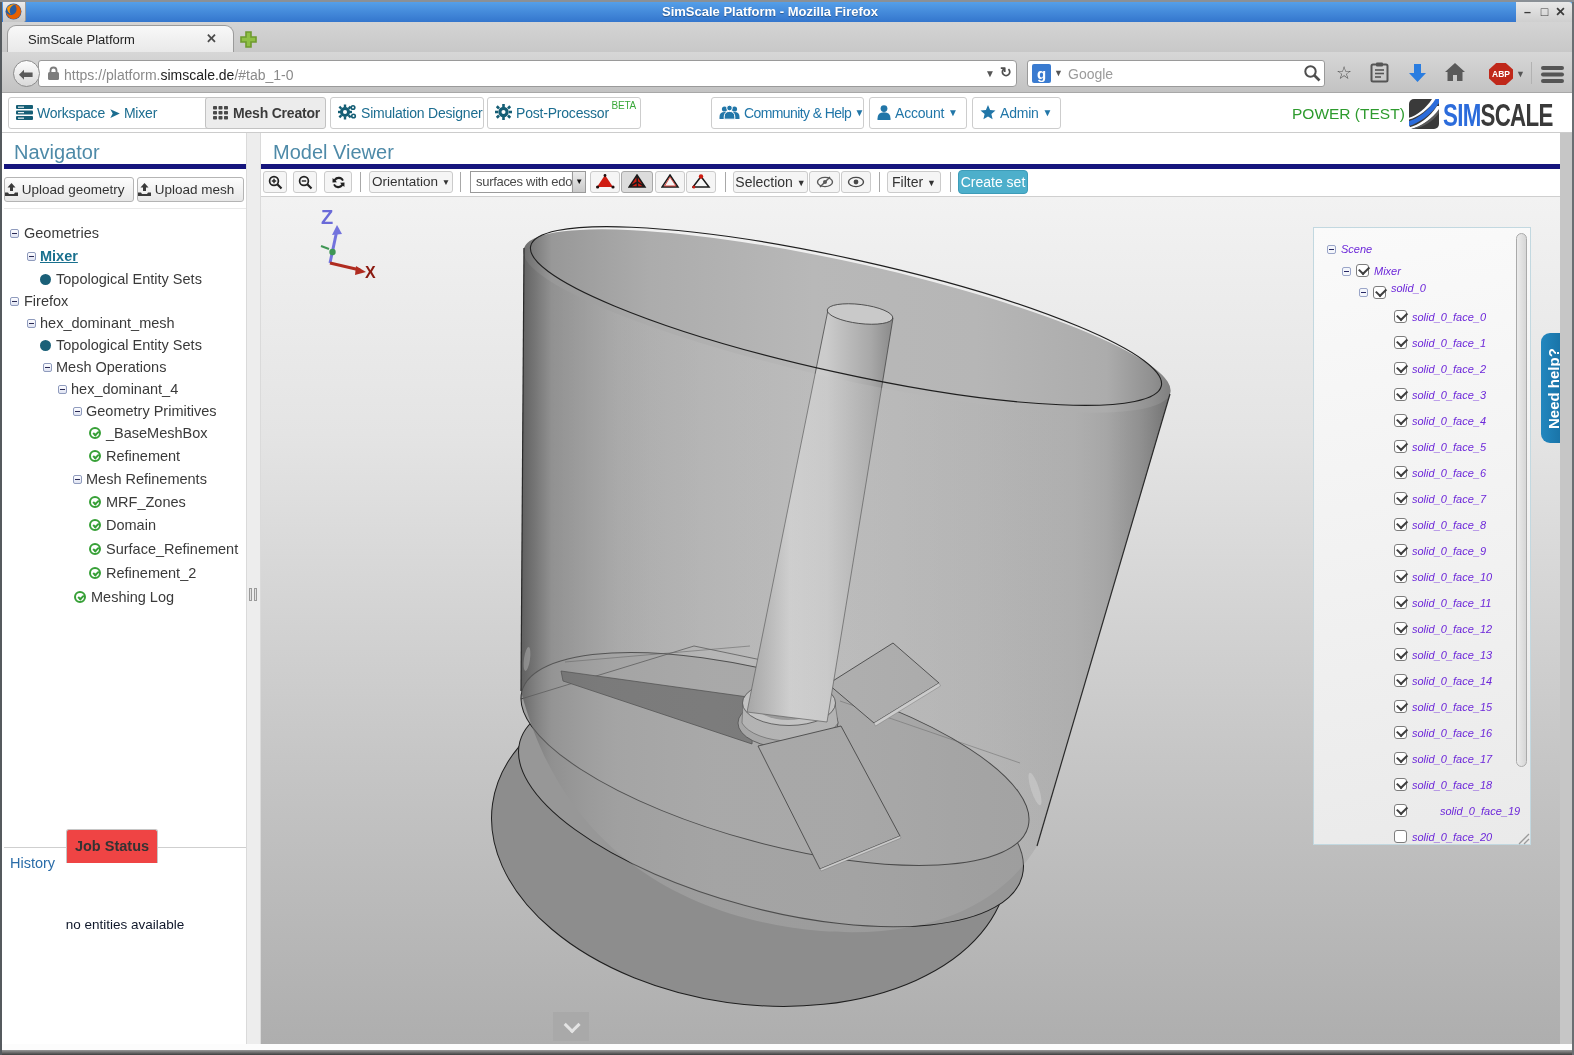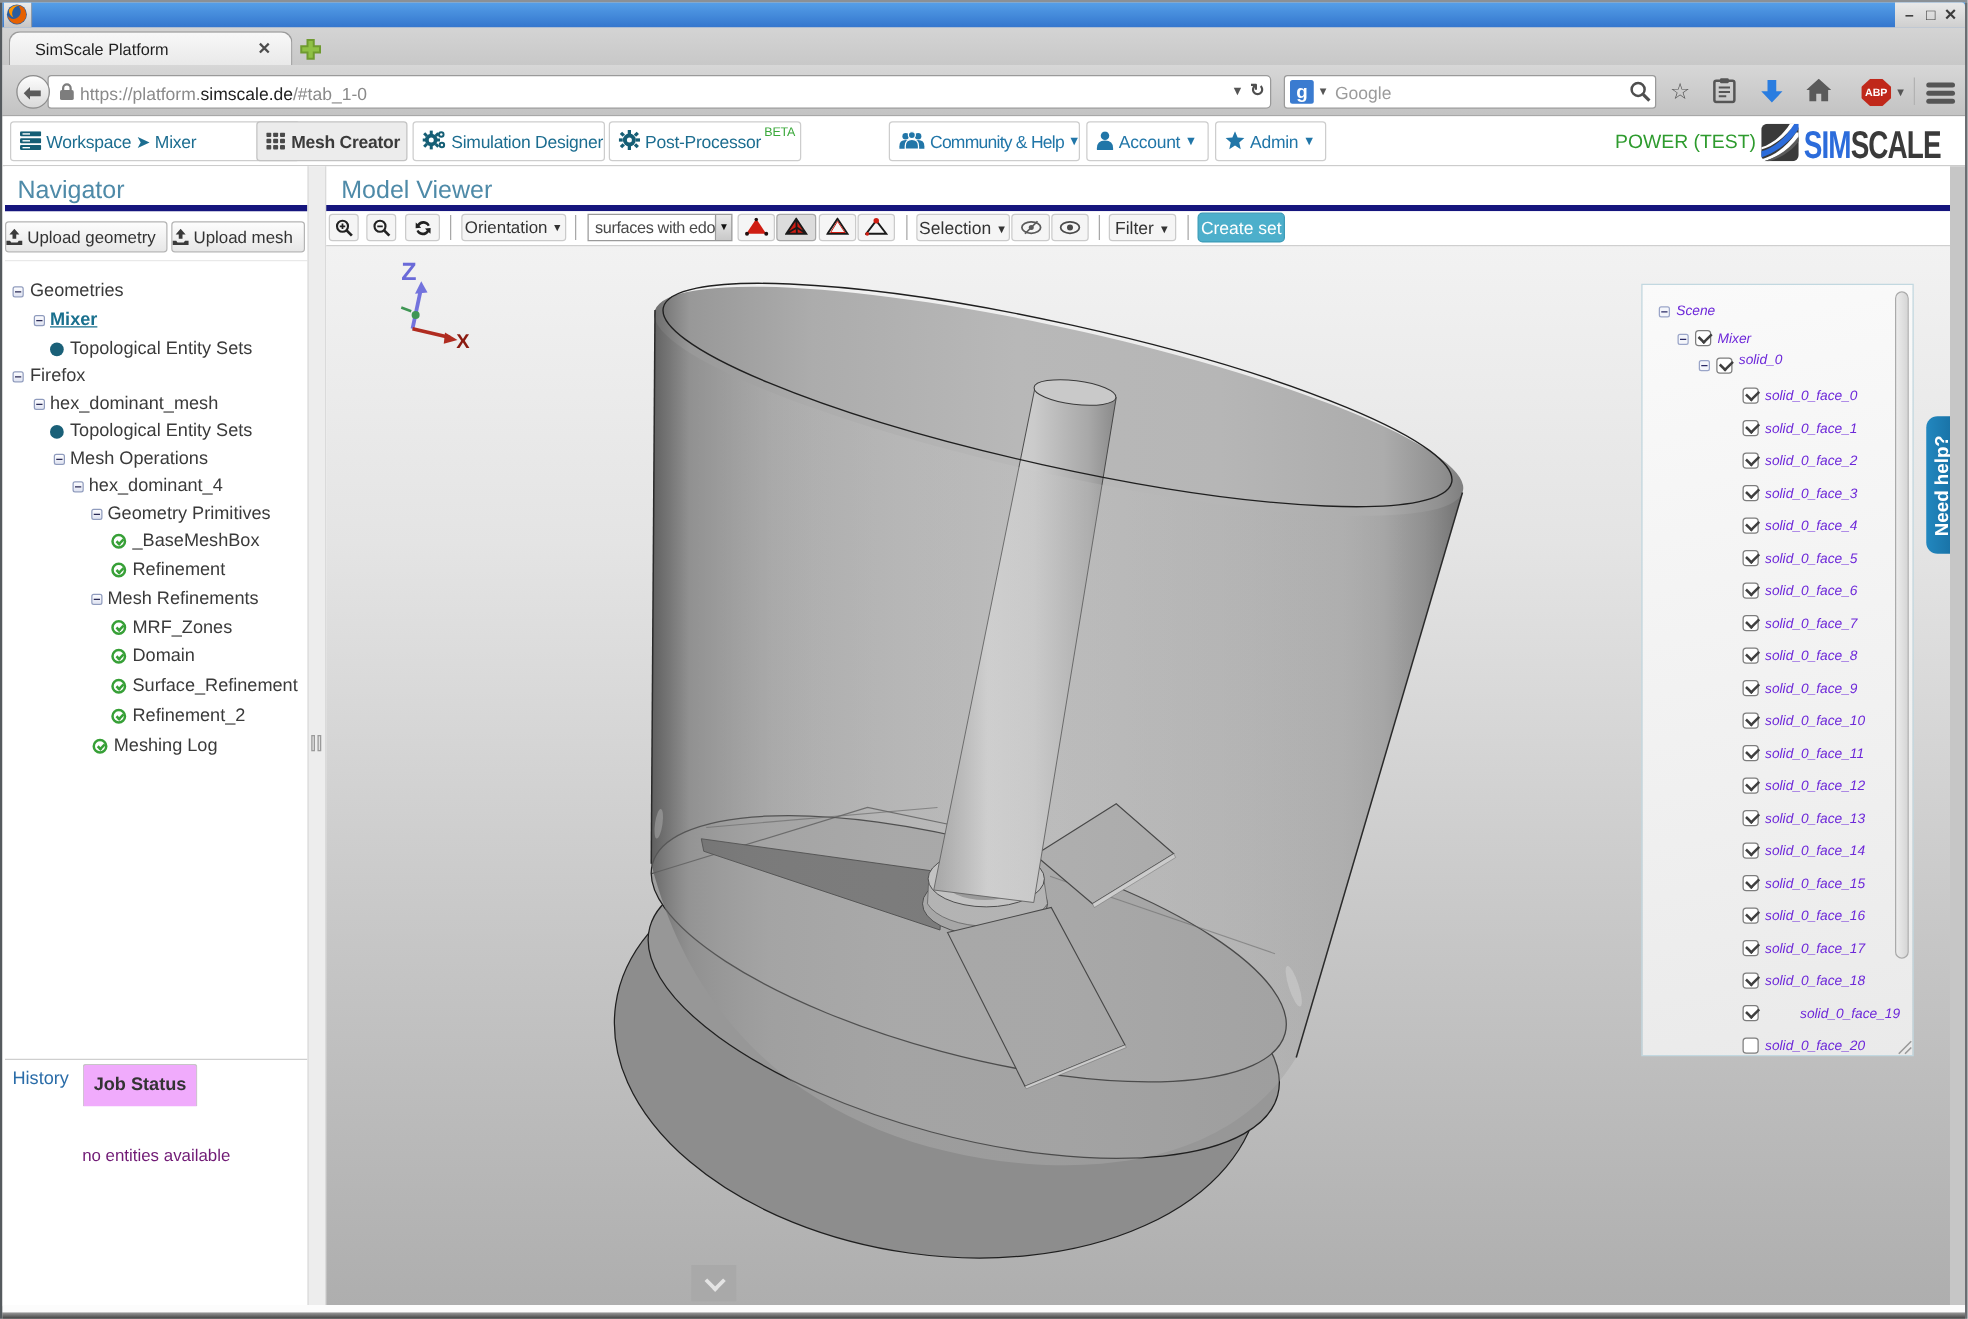--- a/index.html
+++ b/index.html
@@ -68,23 +68,23 @@
 .minus { position:absolute; top:7px; width:9px; height:9px; border:1px solid #8f9bbd; border-radius:2px; background:linear-gradient(#fdfdff,#dfe3f2); }
 .minus:after { content:""; position:absolute; left:1px; top:3px; width:5px; height:1px; background:#2a2a55; }
 .dot { position:absolute; top:6px; width:11px; height:11px; border-radius:50%; background:#1a6078; }
 .chk { position:absolute; top:5px; width:12px; height:12px; border-radius:50%; border:2px solid #37a037; background:#fff; }
 .chk:after { content:""; position:absolute; left:2px; top:2px; width:4px; height:2px; border-left:2px solid #37a037; border-bottom:2px solid #37a037; transform:rotate(-45deg); }
 .mix { font-weight:bold; color:#19708e; text-decoration:underline; }
 
 
 #histline { left:4px; top:847px; width:242px; height:1px; background:#cfcfcf; }
 #histtab { left:10px; top:855px; font-size:14.5px; color:#2a6ca8; }
-#jobtab { left:66px; top:851px; width:92px; height:34px; background:#f0abfc; border:1px solid #c6c6c6; border-bottom:none; border-radius:3px 3px 0 0; font-size:14.5px; font-weight:bold; color:#333; text-align:center; line-height:32px; }
+#jobtab { left:66px; top:829px; width:92px; height:34px; background:#ef4444; border:1px solid #c6c6c6; border-bottom:none; border-radius:3px 3px 0 0; font-size:14.5px; font-weight:bold; color:#333; text-align:center; line-height:32px; }
 #tblhead { left:4px; top:885px; width:242px; height:28px; background:#ebebeb; border-top:1px solid #cdcdcd; border-bottom:1px solid #c4c4c4; font-size:13.5px; font-weight:bold; color:#333; }
-#noent { left:4px; top:917px; width:242px; text-align:center; font-size:13.5px; color:#701a75; }
+#noent { left:4px; top:917px; width:242px; text-align:center; font-size:13.5px; color:#0f172a; }
 
 
 #splitter { left:246px; top:133px; width:15px; height:911px; background:#ededed; border-left:1px solid #dadada; border-right:1px solid #dadada; }
 .grip { top:588px; width:3px; height:13px; background:#e2e2e2; border:1px solid #9a9a9a; }
 
 
 #toolbar { left:261px; top:169px; width:1299px; height:27px; background:#fff; }
 .tbtn { top:171px; height:22px; background:#f5f5f5; border:1px solid #cbcbcb; border-radius:3px; font-size:14px; color:#333; line-height:20px; text-align:center; }
 .tsep { top:172px; width:1px; height:20px; background:#a8a8a8; }
 #vselect { left:470px; top:171px; width:116px; height:22px; background:#fff; border:1px solid #9a9a9a; font-size:13px; letter-spacing:-0.3px; color:#4a4a4a; line-height:20px; padding-left:5px; white-space:nowrap; overflow:hidden; }
@@ -112,20 +112,21 @@
 <div id="win">
   <div class="abs" id="topedge"></div>
   <div class="abs" id="leftedge"></div>
   <div class="abs" id="leftedge2"></div>
   <div class="abs" id="titlebar"></div>
   <div class="abs" id="fxbox"><svg width="17" height="17" viewBox="0 0 17 17" style="margin:1px 0 0 2px;">
         <circle cx="8.5" cy="8.5" r="8" fill="#2a5d9e"></circle>
         <path d="M8.5 1 a7.5 7.5 0 1 1 -7.4 8.6 c1.5 2.2 4.2 3 6.5 2.2 a6 6 0 0 0 3.9-4.6 c0.3-1.8-0.3-3.6-1.5-4.9 1 0.2 1.8 0.8 2.4 1.6 a7.5 7.5 0 0 0 -3.9-2.9 z" fill="#e66000"></path>
         <path d="M2 5 c1.8-2.8 5-4.2 8.2-3.6 -2.5 0.4-4.4 2-5.2 4.3 -0.6 1.8-0.3 3.8 0.8 5.3 -2.3-1-3.8-3.5-3.8-6 z" fill="#ff9500"></path>
       </svg></div>
+  <div class="abs" id="titletext">SimScale Platform - Mozilla Firefox</div>
   <div class="abs" style="left:1516px;top:2px;width:56px;height:20px;background:linear-gradient(#e9e9e9,#cfcfcf);border-radius:0 3px 0 0;"></div>
   <div class="abs winbtn" style="left:1521px;">–</div>
   <div class="abs winbtn" style="left:1538px;">□</div>
   <div class="abs winbtn" style="left:1554px;">✕</div>
 
   <div class="abs" id="tabbar"></div>
   <div class="abs" id="tab"></div>
   <div class="abs" id="tabtitle">SimScale Platform</div>
   <div class="abs" id="tabclose">✕</div>
   <div class="abs" id="newtab">

